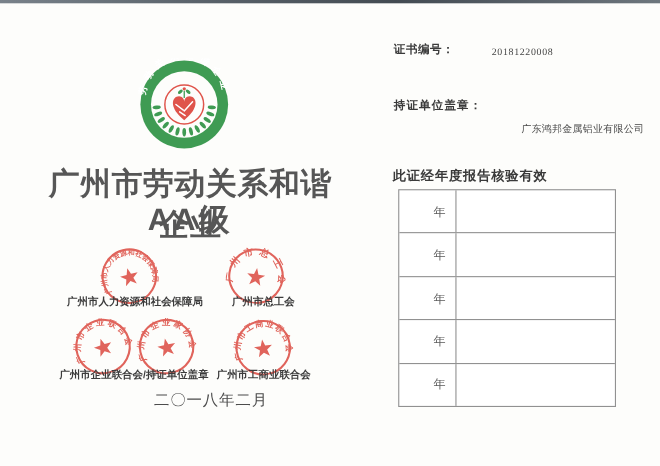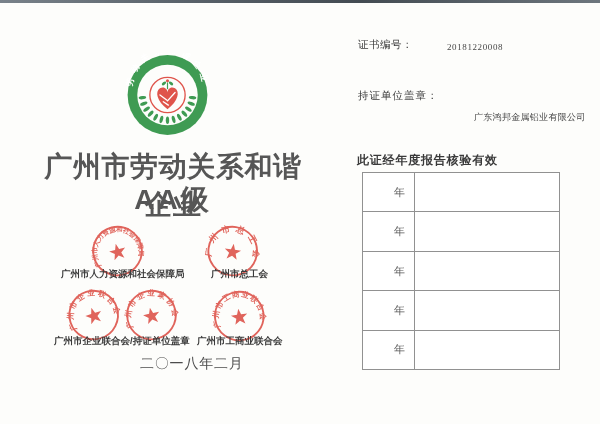--- a/index.html
+++ b/index.html
@@ -29,21 +29,21 @@
   #seal-3{left:124px;top:286px;transform:rotate(-12deg);}
   #seal-4{left:212px;top:287px;transform:rotate(-8deg);}
   .seal-label{position:absolute;font-size:9.5px;font-weight:bold;color:#3b3b3b;white-space:nowrap;}
   #seal-label-0{left:61px;top:268px;}
   #seal-label-1{left:211px;top:268px;}
   #seal-label-2{left:54px;top:335px;}
   #seal-label-3{left:197px;top:335px;}
   #issue-date{position:absolute;left:140px;top:355px;font-size:14px;
     letter-spacing:0.8px;color:#4c4c4c;white-space:nowrap;}
   
-  .field-label{position:absolute;font-size:10.5px;font-weight:normal;color:#3a3a3a;white-space:nowrap;}
+  .field-label{position:absolute;font-size:10.5px;font-weight:bold;color:#3a3a3a;white-space:nowrap;}
   #cert-number-label{left:358px;top:38px;letter-spacing:0.5px;}
   #holder-label{left:358px;top:89px;letter-spacing:1px;}
   .field-value{position:absolute;font-family:"Liberation Serif","DejaVu Serif",serif;
     font-size:9px;color:#474747;white-space:nowrap;}
   #cert-number{left:409px;top:42px;letter-spacing:0.6px;padding-left:38px;}
   #holder-name{left:430px;top:111px;letter-spacing:0.3px;margin-left:44px;}
   #table-title{position:absolute;left:357px;top:152px;font-size:12px;font-weight:bold;
     color:#3a3a3a;letter-spacing:0.8px;white-space:nowrap;}
   #verify-table{position:absolute;left:362px;top:172px;width:196px;height:196px;
     border:1px solid var(--border);display:flex;flex-direction:column;background:#fff;}

